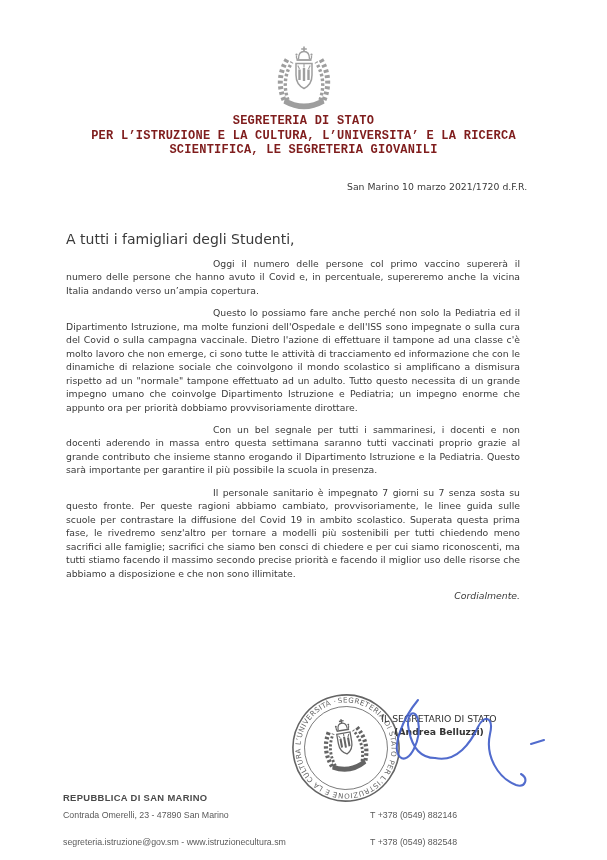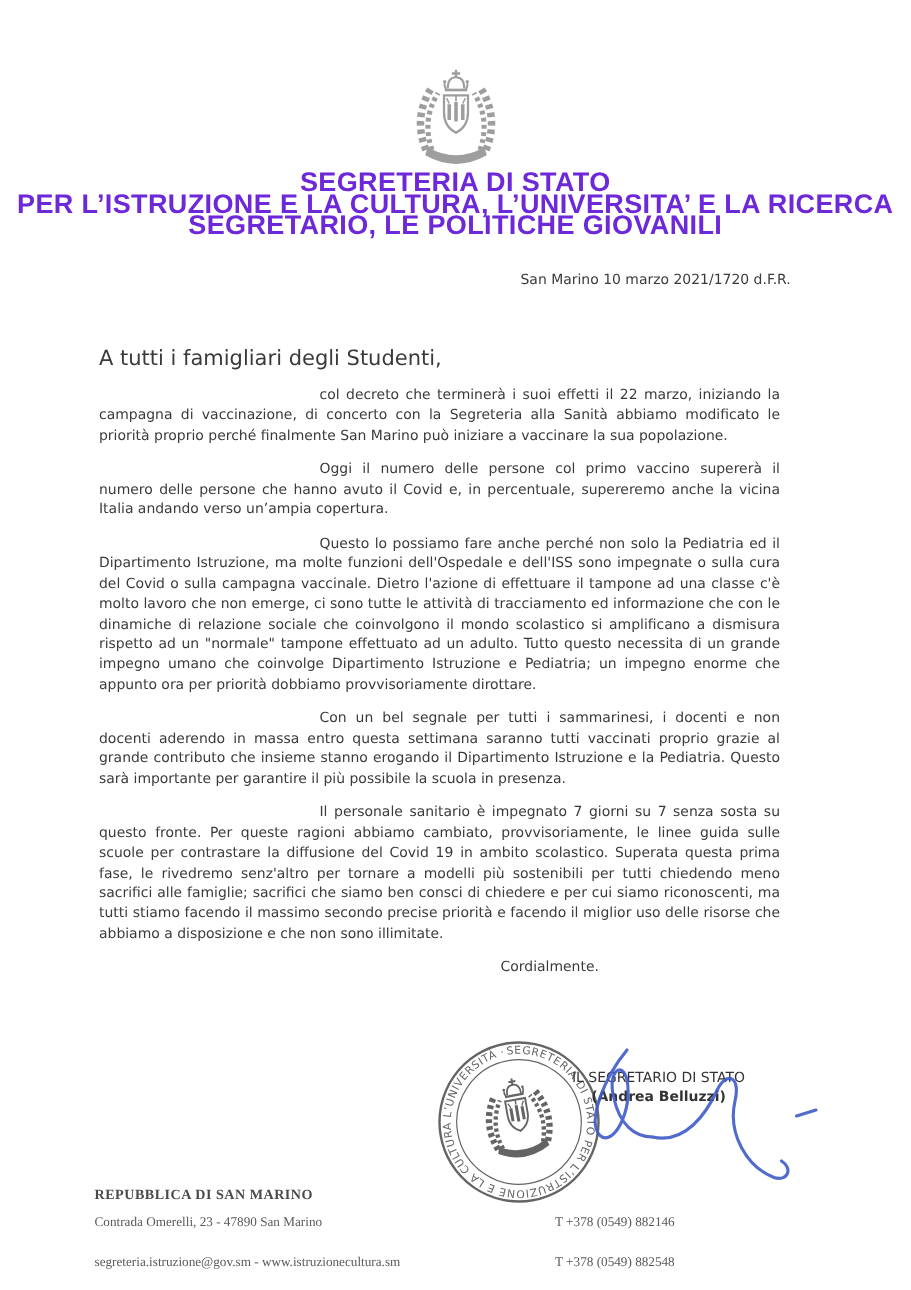--- a/index.html
+++ b/index.html
@@ -5,42 +5,42 @@
   html,body{margin:0;padding:0;background:#ffffff;}
   .page{
     position:relative;width:607px;height:860px;background:#ffffff;
     font-family:"DejaVu Sans","Liberation Sans",sans-serif;color:#3a3a3a;
     overflow:hidden;
   }
   
   .letterhead{position:absolute;top:46px;left:0;right:0;text-align:center;}
   .emblem-svg{width:64px;height:66px;display:block;margin:0 auto 2px;color:#9e9e9e;}
   .lh-title{
-    font-family:Liberation Sans, sans-serif;font-weight:bold;
-    font-size:18px;line-height:14.6px;color:#6d28d9;letter-spacing:.25px;
+    font-family:Liberation Mono, monospace;font-weight:bold;
+    font-size:12px;line-height:14.6px;color:#7f1d1d;letter-spacing:.25px;
   }
   
   .dateline{position:absolute;top:181px;left:313px;font-size:9.3px;margin-left:34px;}
   .recipient{position:absolute;top:231px;left:66px;font-size:14px;}
   .letter-body{
     position:absolute;top:257px;left:66px;width:454px;
     font-size:9.3px;line-height:13.45px;text-align:justify;
   }
   .letter-body p{margin:0 0 9px 0;text-indent:147px;}
-  .letter-body p.closing{text-align:center;margin-top:3px;}
+  .letter-body p.closing{text-align:right;margin-top:3px;font-style:italic;}
   
   .signature-block{position:absolute;top:688px;left:285px;width:300px;height:120px;}
   .stamp-svg{position:absolute;left:5px;top:4px;width:112px;height:112px;color:#4f4f4f;transform:rotate(-10deg);}
   .sig-text{position:absolute;left:78px;top:24px;width:152px;text-align:center;font-size:9.3px;line-height:13px;color:#333;}
   .sig-name{font-weight:bold;}
   .signature-svg{position:absolute;left:70px;top:6px;width:212px;height:102px;}
   
   .page-footer{
     position:absolute;left:63px;top:792px;width:470px;
-    font-family:Liberation Serif, serif;color:#5a5a5a;font-size:8.8px;
+    font-family:Liberation Sans, sans-serif;color:#5a5a5a;font-size:8.8px;
   }
   .footer-country{font-weight:bold;font-size:9.4px;color:#4a4a4a;letter-spacing:.35px;margin-bottom:6px;}
   .footer-grid{display:grid;grid-template-columns:307px 1fr;row-gap:14px;line-height:12.5px;}
 </style>
 </head>
 <body>
 
 <div class="page">
 
   <header class="letterhead">
@@ -61,30 +61,29 @@
           <path d="M16 54 Q9 34 20 16" stroke-width="3.4" stroke-dasharray="2.6 2.2"></path>
           <path d="M48 54 Q55 34 44 16" stroke-width="3.4" stroke-dasharray="2.6 2.2"></path>
         </g>
         <path d="M13 52 Q32 63 51 52 L52.5 57.5 Q32 69 11.5 57.5 Z" fill="currentColor"></path>
       </symbol>
       <use href="#sm-crest" x="0" y="0" width="64" height="66"></use>
     </svg>
     <div class="lh-title">
       <div>SEGRETERIA DI STATO</div>
       <div>PER L’ISTRUZIONE E LA CULTURA, L’UNIVERSITA’ E LA RICERCA</div>
-      <div>SEGRETARIO, LE POLITICHE GIOVANILI</div>
+      <div>SCIENTIFICA, LE SEGRETERIA GIOVANILI</div>
     </div>
   </header>
 
   <div class="dateline">San Marino 10 marzo 2021/1720 d.F.R.</div>
 
   <div class="recipient">A tutti i famigliari degli Studenti,</div>
 
   <main class="letter-body">
-    <p>col decreto che terminerà i suoi effetti il 22 marzo, iniziando la campagna di vaccinazione, di concerto con la Segreteria alla Sanità abbiamo modificato le priorità proprio perché finalmente San Marino può iniziare a vaccinare la sua popolazione.</p>
     <p>Oggi il numero delle persone col primo vaccino supererà il numero delle persone che hanno avuto il Covid e, in percentuale, supereremo anche la vicina Italia andando verso un’ampia copertura.</p>
     <p>Questo lo possiamo fare anche perché non solo la Pediatria ed il Dipartimento Istruzione, ma molte funzioni dell'Ospedale e dell'ISS sono impegnate o sulla cura del Covid o sulla campagna vaccinale. Dietro l'azione di effettuare il tampone ad una classe c'è molto lavoro che non emerge, ci sono tutte le attività di tracciamento ed informazione che con le dinamiche di relazione sociale che coinvolgono il mondo scolastico si amplificano a dismisura rispetto ad un "normale" tampone effettuato ad un adulto. Tutto questo necessita di un grande impegno umano che coinvolge Dipartimento Istruzione e Pediatria; un impegno enorme che appunto ora per priorità dobbiamo provvisoriamente dirottare.</p>
     <p>Con un bel segnale per tutti i sammarinesi, i docenti e non docenti aderendo in massa entro questa settimana saranno tutti vaccinati proprio grazie al grande contributo che insieme stanno erogando il Dipartimento Istruzione e la Pediatria. Questo sarà importante per garantire il più possibile la scuola in presenza.</p>
     <p>Il personale sanitario è impegnato 7 giorni su 7 senza sosta su questo fronte. Per queste ragioni abbiamo cambiato, provvisoriamente, le linee guida sulle scuole per contrastare la diffusione del Covid 19 in ambito scolastico. Superata questa prima fase, le rivedremo senz'altro per tornare a modelli più sostenibili per tutti chiedendo meno sacrifici alle famiglie; sacrifici che siamo ben consci di chiedere e per cui siamo riconoscenti, ma tutti stiamo facendo il massimo secondo precise priorità e facendo il miglior uso delle risorse che abbiamo a disposizione e che non sono illimitate.</p>
     <p class="closing">Cordialmente.</p>
   </main>
 
   <div class="signature-block">
     <svg class="stamp-svg" viewBox="0 0 112 112" aria-hidden="true">
       <g opacity="0.88">

